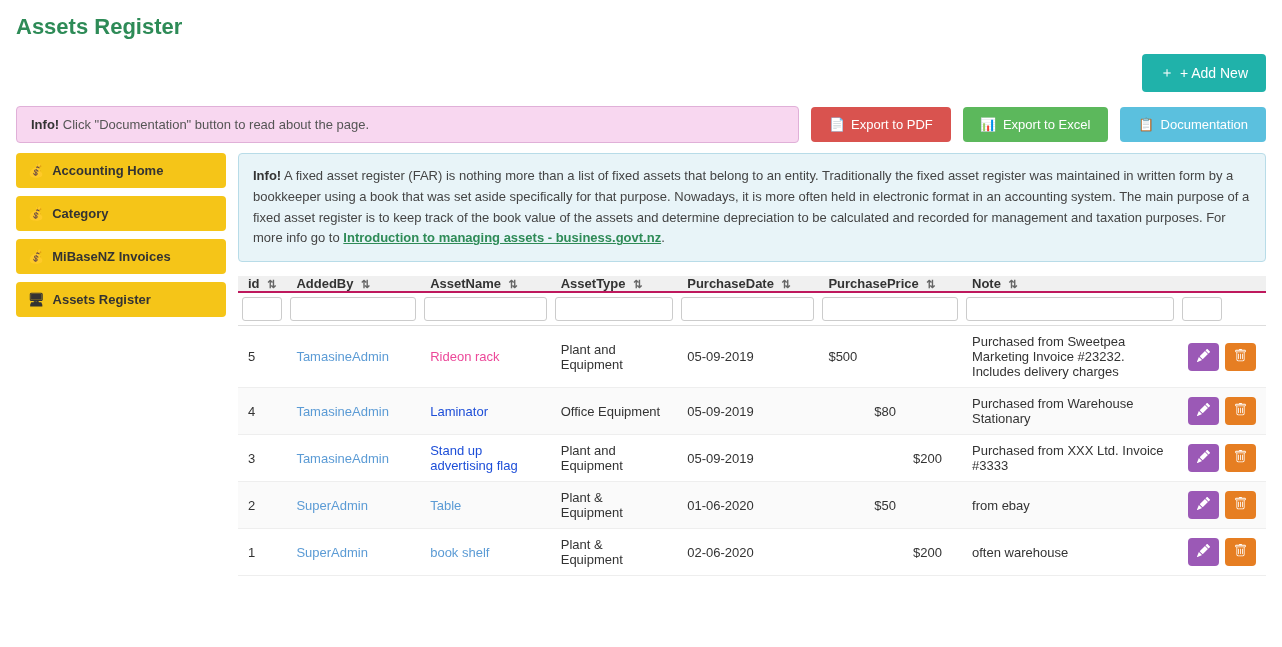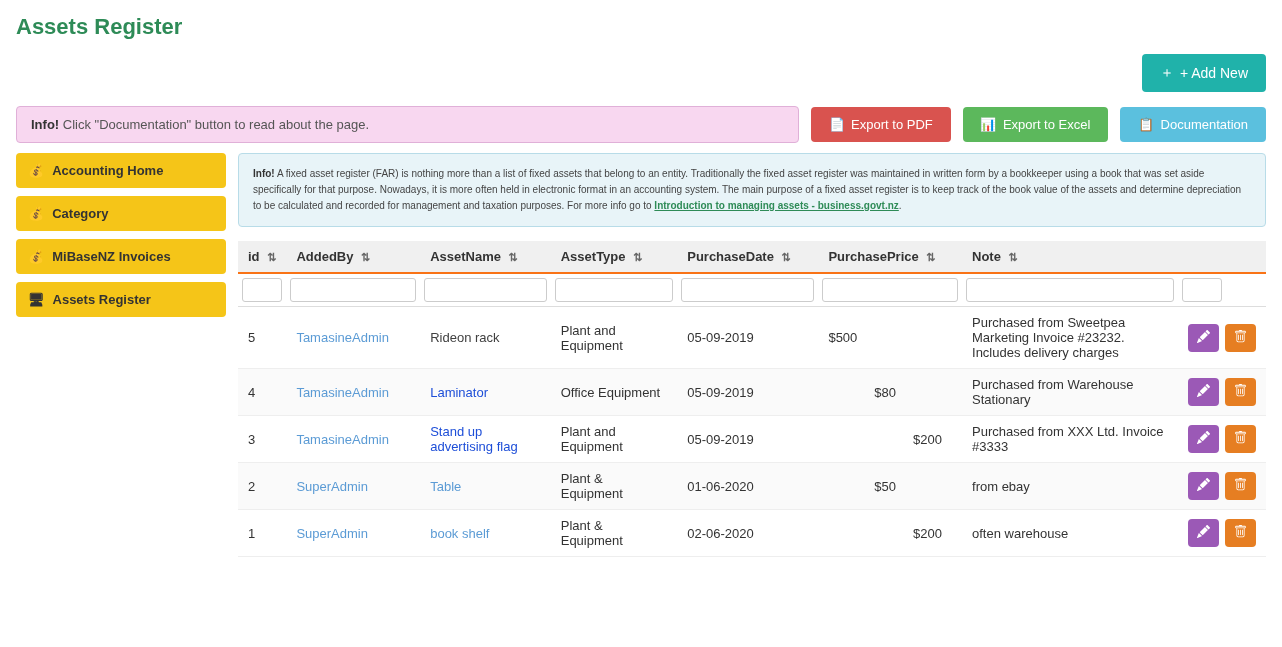--- a/index.html
+++ b/index.html
@@ -20,28 +20,28 @@
     .btn-documentation { background: #5bc0de; color: #fff; border: none; padding: 10px 18px; font-size: 13px; border-radius: 4px; cursor: pointer; display: flex; align-items: center; gap: 6px; }
 
     .main-layout { display: flex; padding: 0 16px 16px 16px; gap: 12px; }
 
     .sidebar { width: 210px; flex-shrink: 0; display: flex; flex-direction: column; gap: 8px; }
     .sidebar-btn { background: #f5c518; color: #333; border: none; padding: 10px 12px; font-size: 13px; font-weight: 600; border-radius: 4px; cursor: pointer; display: flex; align-items: center; gap: 8px; text-align: left; width: 100%; }
     .sidebar-btn.active { background: #f5c518; }
 
     .content-area { flex: 1; }
 
-    .info-box { background: #e8f4f8; border: 1px solid #b8dce8; border-radius: 4px; padding: 12px 14px; margin-bottom: 14px; font-size: 10px; line-height: 1.6; color: #444; }
+    .info-box { background: #e8f4f8; border: 1px solid #b8dce8; border-radius: 4px; padding: 12px 14px; margin-bottom: 14px; font-size: 13px; line-height: 1.6; color: #444; }
     .info-box strong { color: #333; }
     .info-box a { color: #2e8b57; font-weight: bold; }
 
     .table-wrapper { overflow-x: auto; }
     table { width: 100%; border-collapse: collapse; font-size: 13px; }
     thead tr { background: #f0f0f0; }
-    th { padding: 8px 10px; text-align: left; font-weight: bold; color: #333; border-bottom: 2px solid #f97316; white-space: nowrap; cursor: pointer; }
+    th { padding: 0 10px; text-align: left; font-weight: bold; color: #333; border-bottom: 2px solid #be185d; white-space: nowrap; cursor: pointer; }
     th .sort-arrows { display: inline-block; margin-left: 4px; color: #666; font-size: 11px; }
     tr.filter-row td { padding: 4px 4px; background: #fff; border-bottom: 1px solid #ddd; }
     tr.filter-row input { width: 100%; border: 1px solid #ccc; padding: 4px 6px; border-radius: 3px; font-size: 12px; }
     tbody tr { border-bottom: 1px solid #eee; }
     td { padding: 8px 10px; vertical-align: middle; color: #333; }
     td.col-id { width: 40px; }
     td.col-addedby { color: #5b9bd5; }
     td.col-assetname { color: #5b9bd5; }
 
     .btn-edit { background: #9b59b6; color: #fff; border: none; padding: 6px 9px; border-radius: 4px; cursor: pointer; font-size: 13px; }
@@ -131,21 +131,21 @@
             <td><input type="text" style=""></td>
             <td><input type="text" style=""></td>
             <td><input type="text" style="width: 100%;"></td>
             <td><input type="text" style="width: 40px;"></td>
           </tr>
         </thead>
         <tbody id="table-body">
         <tr style="background: rgb(255, 255, 255);">
       <td class="col-id">5</td>
       <td class="col-addedby" style="color:#5b9bd5;">TamasineAdmin</td>
-      <td class="col-assetname" style="color:#404040;">Rideon rack</td>
+      <td class="col-assetname" style="color:#ec4899;">Rideon rack</td>
       <td>Plant and Equipment</td>
       <td>05-09-2019</td>
       <td style="padding-right:20px;">$500</td>
       <td>Purchased from Sweetpea Marketing Invoice #23232. Includes delivery charges</td>
       <td>
         <div class="actions-cell">
           <button class="btn-edit" title="Edit">
             <svg width="13" height="13" viewBox="0 0 16 16" fill="white">
                       <path d="M12.854.146a.5.5 0 0 0-.707 0L10.5 1.793 14.207 5.5l1.647-1.646a.5.5 0 0 0 0-.708zm.646 6.061L9.793 2.5 3.293 9H3.5a.5.5 0 0 1 .5.5v.5h.5a.5.5 0 0 1 .5.5v.5h.5a.5.5 0 0 1 .5.5v.5h.5a.5.5 0 0 1 .5.5v.207zm-7.468 7.468A.5.5 0 0 1 6 13.5V13h-.5a.5.5 0 0 1-.5-.5V12h-.5a.5.5 0 0 1-.5-.5V11h-.5a.5.5 0 0 1-.5-.5V10h-.5a.499.499 0 0 1-.175-.032l-.179.178a.5.5 0 0 0-.11.168l-2 5a.5.5 0 0 0 .65.65l5-2a.5.5 0 0 0 .168-.11z"></path>
                     </svg>

